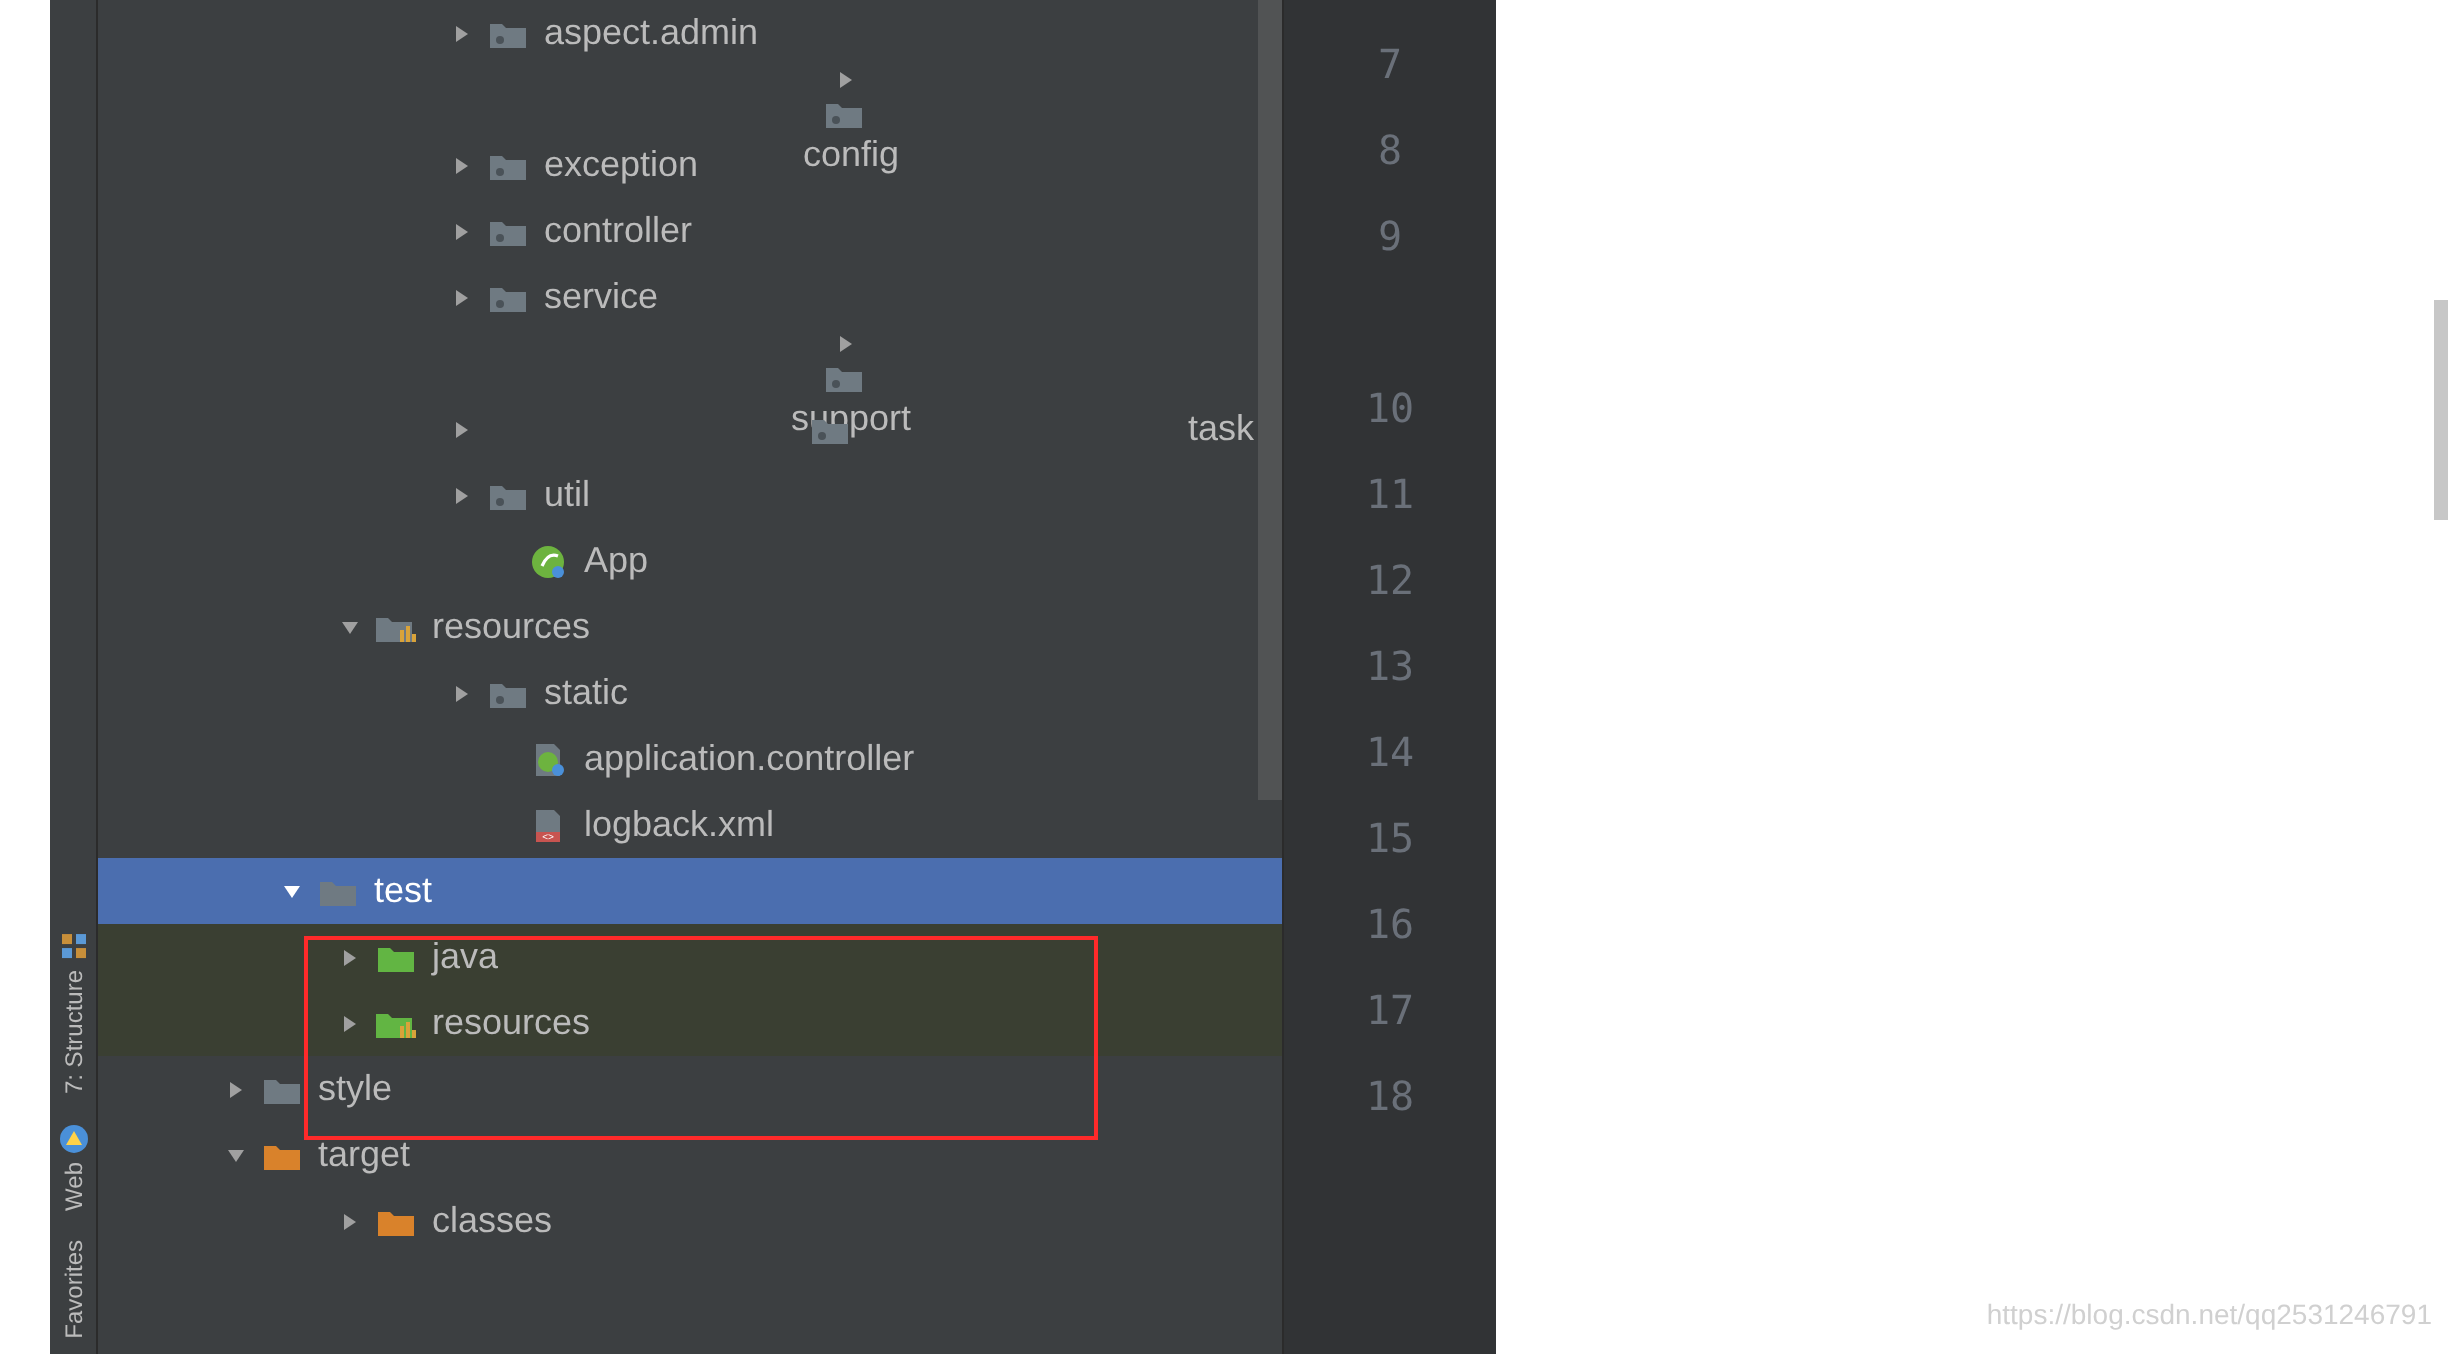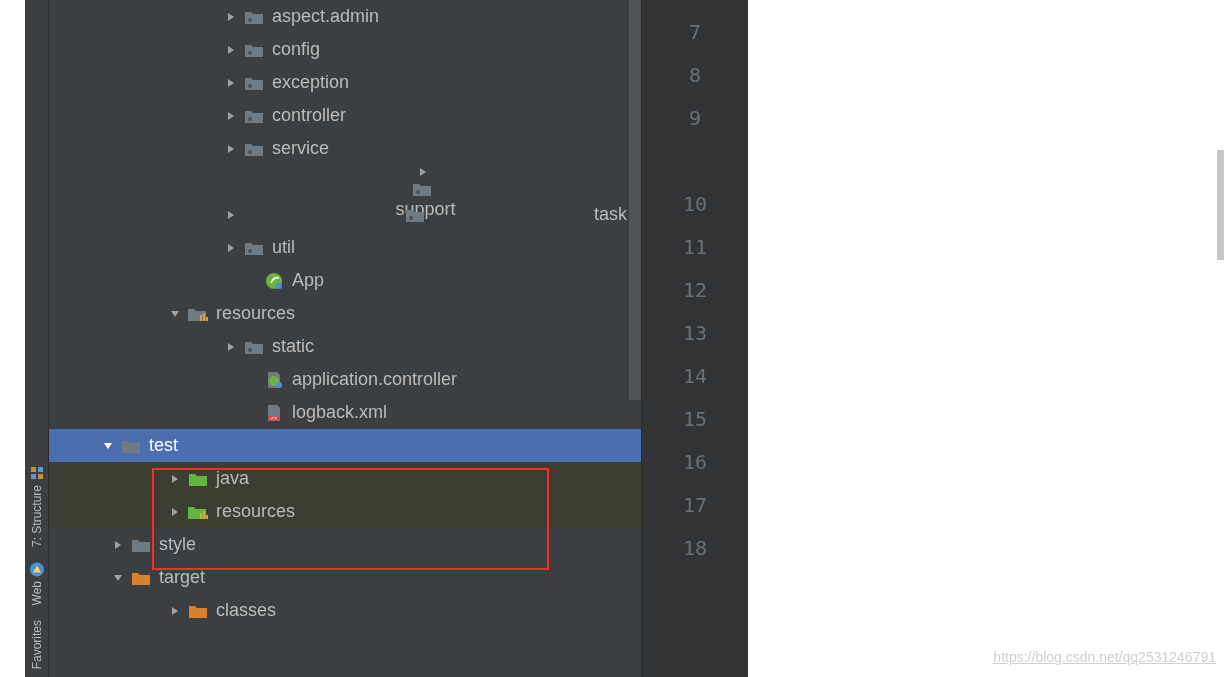--- a/index.html
+++ b/index.html
@@ -128,21 +128,20 @@
     font-size: 20px;
     color: #6a7079;
     font-family: "Consolas", monospace;
   }
   .watermark {
     position: absolute;
     right: 8px;
     bottom: 12px;
     font-size: 14px;
     color: #d0d0d0;
-    text-decoration: underline;
   }
   .right-scrollbar {
     position: absolute;
     right: 0;
     top: 150px;
     width: 7px;
     height: 110px;
     background: #c7c7c7;
   }
 </style>
@@ -186,21 +185,21 @@
             </svg>
           </span>
           <span class="icon">
             <svg width="18" height="16" viewBox="0 0 18 16">
               <path d="M0 3 L6 3 L8 5 L18 5 L18 15 L0 15 Z" fill="#6f7a82"></path>
               <circle cx="5" cy="11" r="2" fill="#4a5258"></circle>
             </svg>
           </span>
           <span class="label">aspect.admin</span>
         </div>
-        <div class="tree-item" style="padding-left: 175px;">
+        <div class="tree-item" style="padding-left: 175px; flex-direction: column;">
           <span class="arrow">
             <svg width="10" height="10" viewBox="0 0 10 10">
               <path d="M2 1 L8 5 L2 9 Z" fill="#a0a0a0"></path>
             </svg>
           </span>
           <span class="icon">
             <svg width="18" height="16" viewBox="0 0 18 16">
               <path d="M0 3 L6 3 L8 5 L18 5 L18 15 L0 15 Z" fill="#6f7a82"></path>
               <circle cx="5" cy="11" r="2" fill="#4a5258"></circle>
             </svg>
@@ -347,21 +346,21 @@
           <span class="arrow"></span>
           <span class="icon">
             <svg width="18" height="18" viewBox="0 0 18 18">
               <path d="M3 1 L12 1 L15 4 L15 17 L3 17 Z" fill="#6f7a82"></path>
               <rect x="3" y="12" width="12" height="5" fill="#c75450"></rect>
               <text x="9" y="16" font-size="5" fill="#fff" text-anchor="middle" font-family="Arial">&lt;&gt;</text>
             </svg>
           </span>
           <span class="label">logback.xml</span>
         </div>
-        <div class="tree-item selected" style="padding-left: 52px;">
+        <div class="tree-item selected" style="padding-left: 90px;">
           <span class="arrow">
             <svg width="10" height="10" viewBox="0 0 10 10">
               <path d="M1 2 L9 2 L5 8 Z" fill="#ffffff"></path>
             </svg>
           </span>
           <span class="icon">
             <svg width="18" height="16" viewBox="0 0 18 16">
               <path d="M0 3 L6 3 L8 5 L18 5 L18 15 L0 15 Z" fill="#6f7a82"></path>
             </svg>
           </span>

